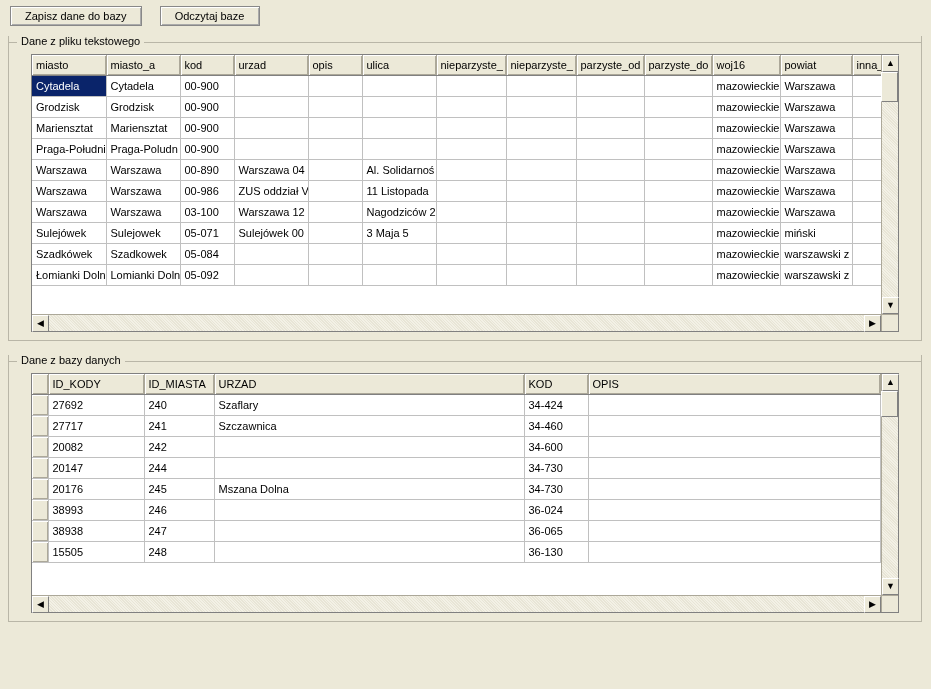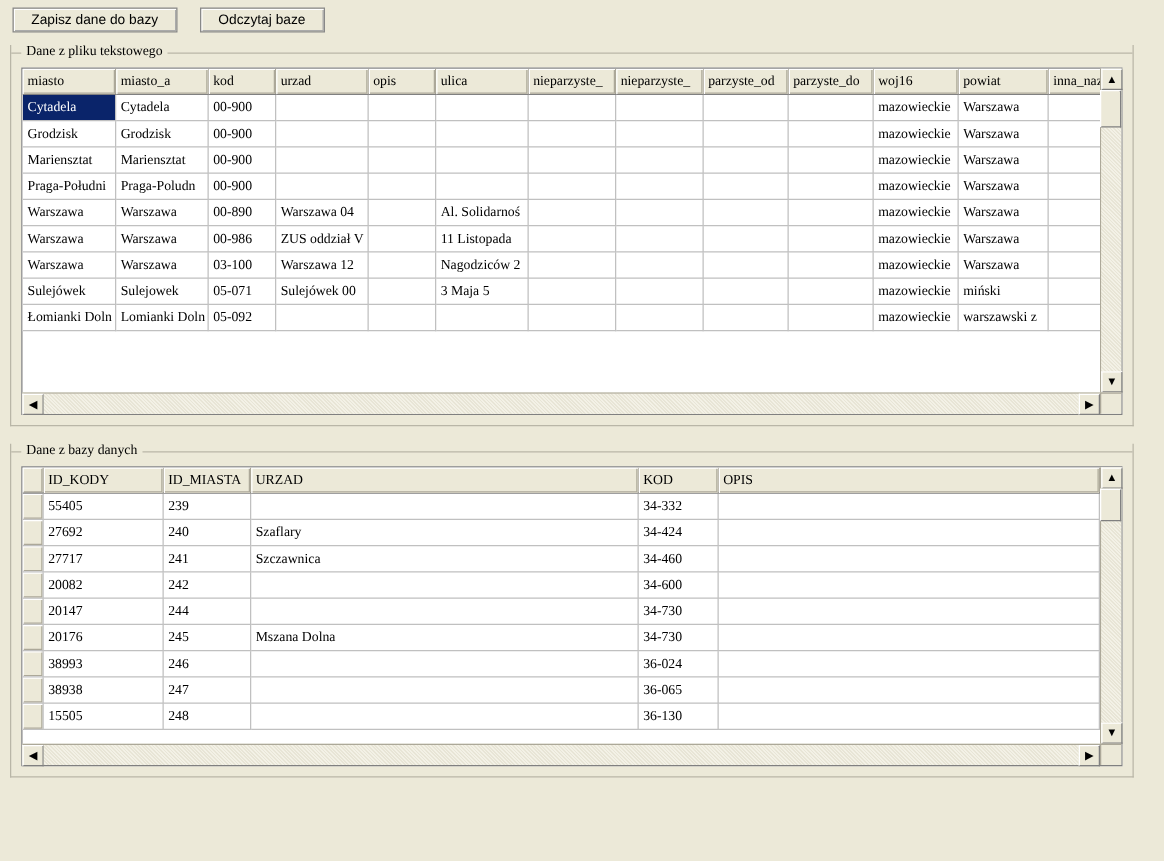--- a/index.html
+++ b/index.html
@@ -29,24 +29,23 @@
     padding: 3px 14px;
     font-family: inherit;
     font-size: 11px;
     cursor: pointer;
     min-width: 100px;
     text-align: center;
   }
   .group {
     border: 1px solid #b9b6a7;
     border-top: none;
-    padding: 10px 8px 8px;
-    margin: 0 16px 14px 0;
+    padding: 10px 22px 8px;
+    margin: 0 1px 14px 0;
     position: relative;
-    font-family: Liberation Serif, serif;
   }
   .group::before {
     content: "";
     position: absolute;
     top: 6px; left: 0; right: 0;
     border-top: 1px solid #b9b6a7;
   }
   .group-title {
     position: absolute;
     top: -1px;
@@ -322,20 +321,35 @@
                 <td>3 Maja 5</td>
                 <td></td>
                 <td></td>
                 <td></td>
                 <td></td>
                 <td>mazowieckie</td>
                 <td>miński</td>
                 <td></td>
               </tr>
               <tr>
+                <td>Szadkówek</td>
+                <td>Szadkowek</td>
+                <td>05-084</td>
+                <td></td>
+                <td></td>
+                <td></td>
+                <td></td>
+                <td></td>
+                <td></td>
+                <td></td>
+                <td>mazowieckie</td>
+                <td>warszawski z</td>
+                <td></td>
+              </tr>
+              <tr>
                 <td>Łomianki Doln</td>
                 <td>Lomianki Doln</td>
                 <td>05-092</td>
                 <td></td>
                 <td></td>
                 <td></td>
                 <td></td>
                 <td></td>
                 <td></td>
                 <td></td>
@@ -390,28 +404,20 @@
                 <th class="hdr-btn">ID_KODY</th>
                 <th class="hdr-btn">ID_MIASTA</th>
                 <th class="hdr-btn">URZAD</th>
                 <th class="hdr-btn">KOD</th>
                 <th class="hdr-btn">OPIS</th>
               </tr>
             </thead>
           <tbody id="g2-body">
               <tr>
                 <td class="rowmark"></td>
-                <td class="num-right">55405</td>
-                <td class="num-right">239</td>
-                <td></td>
-                <td>34-332</td>
-                <td></td>
-              </tr>
-              <tr>
-                <td class="rowmark"></td>
                 <td class="num-right">27692</td>
                 <td class="num-right">240</td>
                 <td>Szaflary</td>
                 <td>34-424</td>
                 <td></td>
               </tr>
               <tr>
                 <td class="rowmark"></td>
                 <td class="num-right">27717</td>
                 <td class="num-right">241</td>

